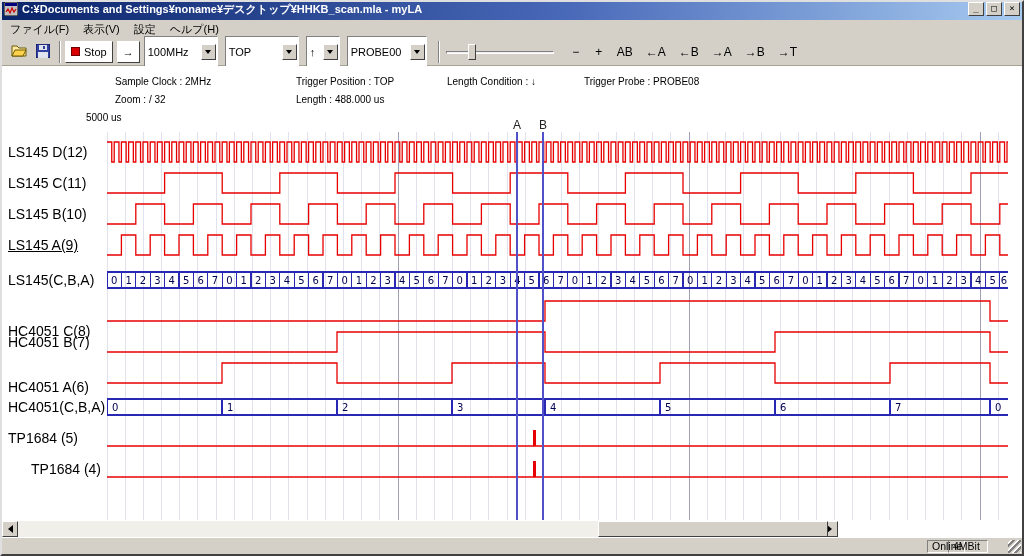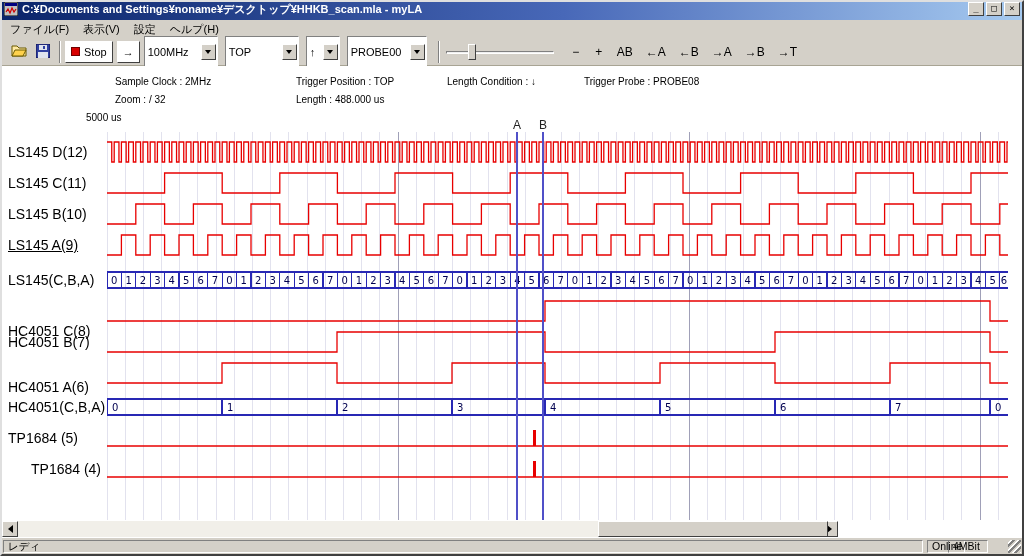--- a/index.html
+++ b/index.html
@@ -399,17 +399,16 @@
     </span>
   <span class="sb-track">
     <span class="sb-thumb"></span>
   </span>
   <span class="sb-btn">
       <span class="tri-right"></span>
     </span>
 </div>
 
 <div id="statusbar">
-  <span class="status-panel" id="status-main">レディ</span>
   <span class="status-panel" id="status-online">Online</span>
   <span class="status-panel" id="status-mem">4MBit</span>
   <span id="grip"></span>
 </div>
 
 </body></html>

